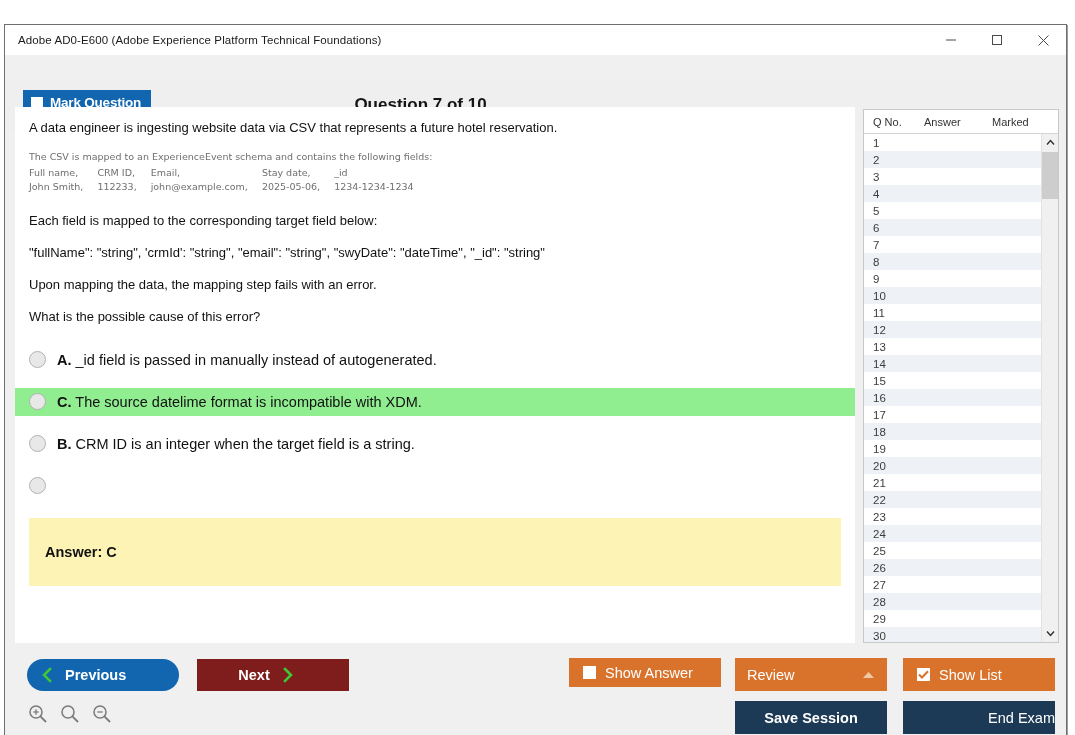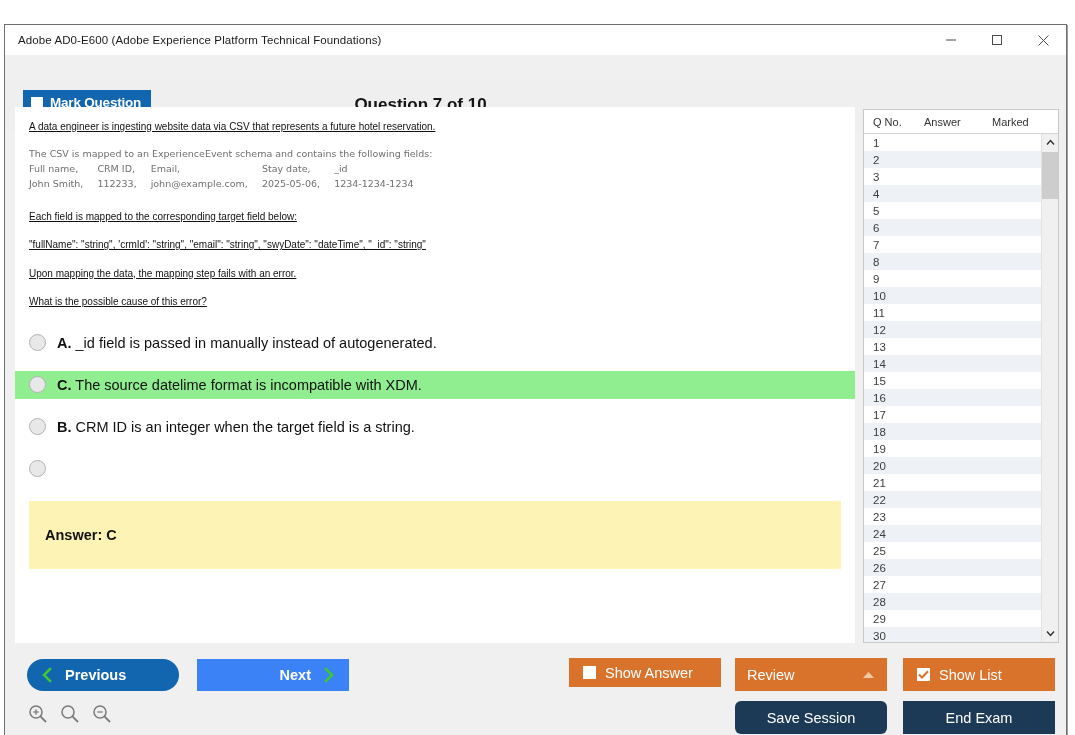--- a/index.html
+++ b/index.html
@@ -114,26 +114,25 @@
   #content-pane {
     position: absolute;
     left: 10px;
     top: 82px;
     width: 840px;
     height: 536px;
     background: #ffffff;
     overflow: hidden;
   }
   .q-line {
-    font-size: 10px;
+    font-size: 13px;
     color: #111111;
     margin: 0;
     padding: 0 14px;
     line-height: 1.15;
-    text-decoration: underline;
   }
   #q-intro { padding-top: 14px; }
   #csv-block {
     margin: 14px 0 16px 0;
     padding: 0 0 0 14px;
     font-size: 9.5px;
     color: #6f6f6f;
     line-height: 1.55;
     font-family: "DejaVu Sans", sans-serif;
     filter: blur(0.18px);
@@ -282,22 +281,22 @@
     width: 152px; height: 32px;
     background: #1266b0;
     justify-content: flex-start;
     padding-left: 14px;
     border-radius: 16px;
   }
   #btn-next {
     position: absolute;
     left: 192px; top: 634px;
     width: 152px; height: 32px;
-    background: #3b82f6;
-    justify-content: flex-end;
+    background: #7f1d1d;
+    justify-content: center;
     padding-right: 14px;
   }
   .chev { flex: none; display: block; }
   #btn-previous .chev { margin-right: 11px; }
   #btn-next .chev { margin-left: 11px; }
 
   #btn-show-answer {
     position: absolute;
     left: 564px; top: 633px;
     width: 152px; height: 29px;
@@ -332,29 +331,29 @@
     background: #d9722a;
     justify-content: flex-start;
     padding-left: 14px;
     font-weight: normal;
   }
   #btn-save-session {
     position: absolute;
     left: 730px; top: 676px;
     width: 152px; height: 33px;
     background: #1c3a56;
-    font-weight: normal;
-    border-radius: 6px;
+    font-weight: bold;
   }
   #btn-end-exam {
     position: absolute;
     left: 898px; top: 676px;
     width: 152px; height: 33px;
     background: #1c3a56;
     font-weight: normal;
+    justify-content: flex-end;
   }
 
   #zoom-controls {
     position: absolute;
     left: 22px;
     top: 678px;
     display: flex;
     align-items: center;
     gap: 10px;
   }

